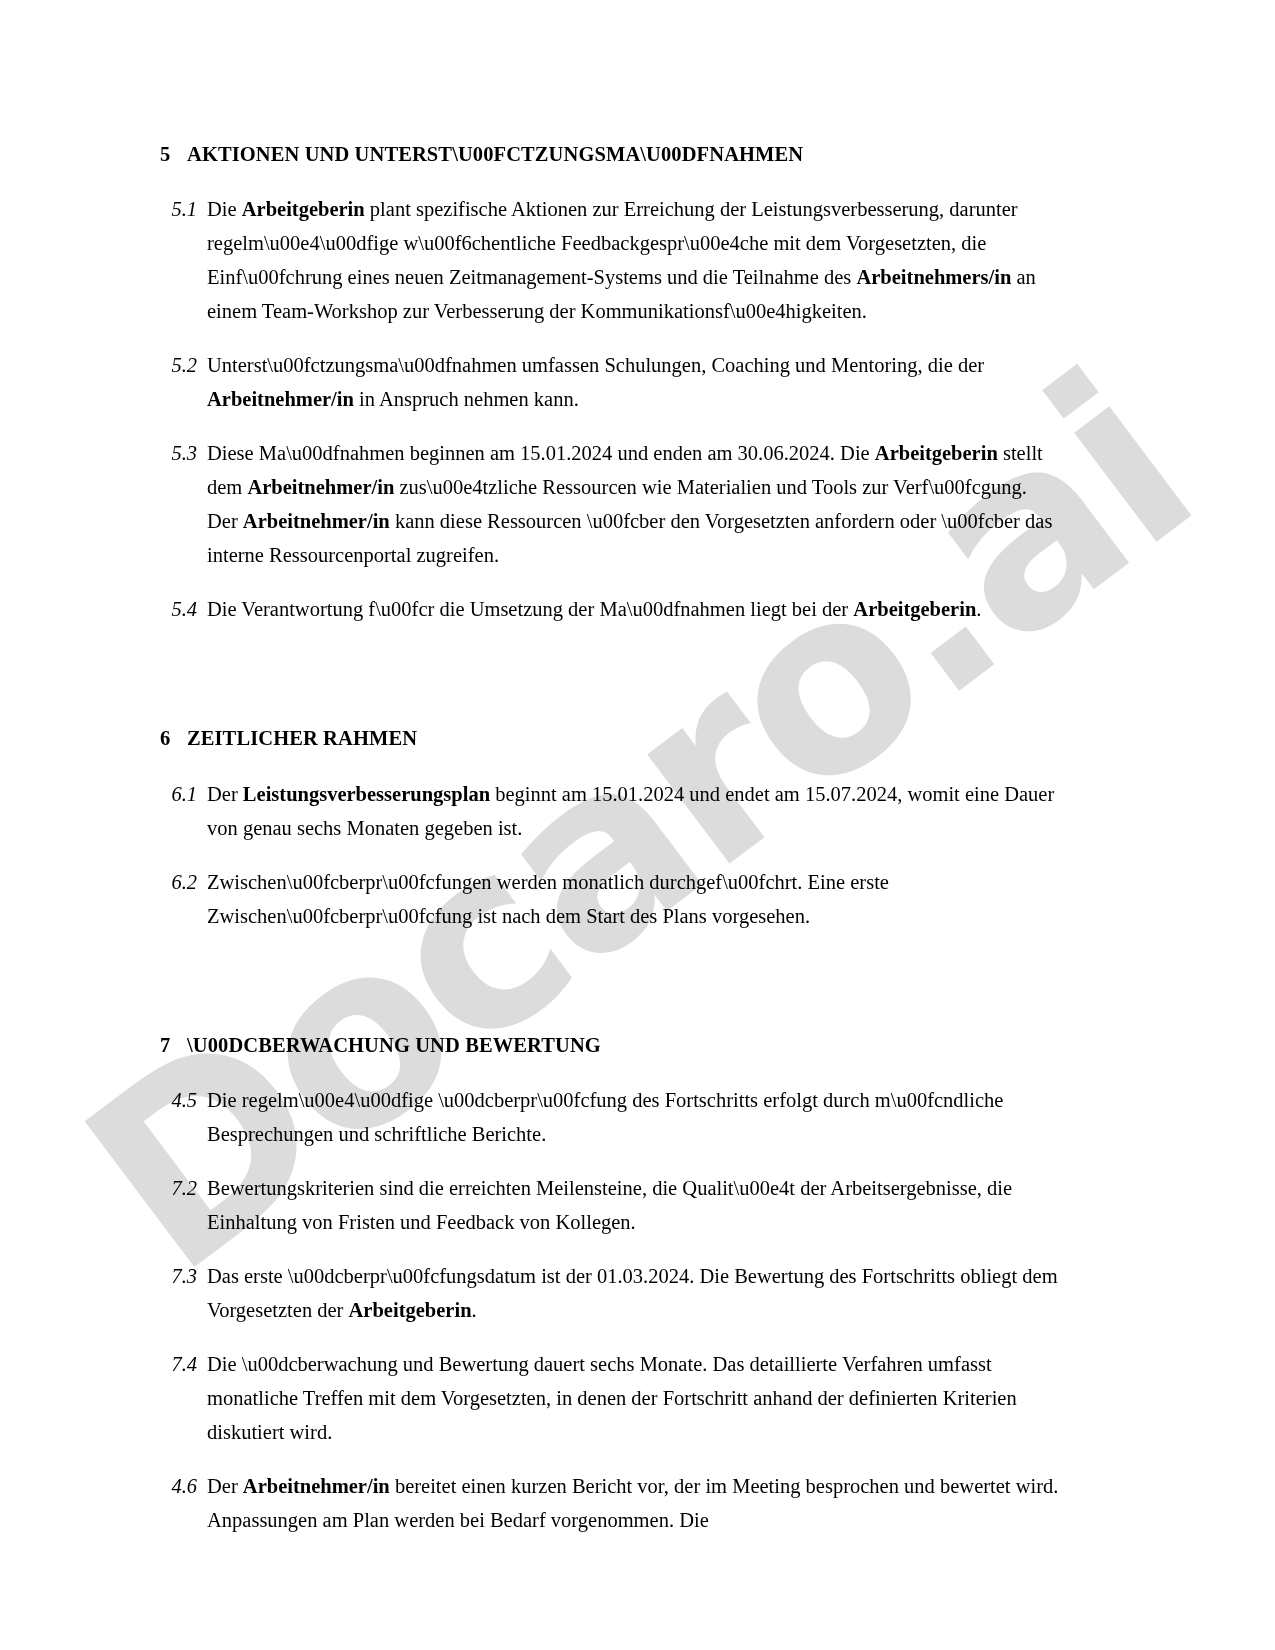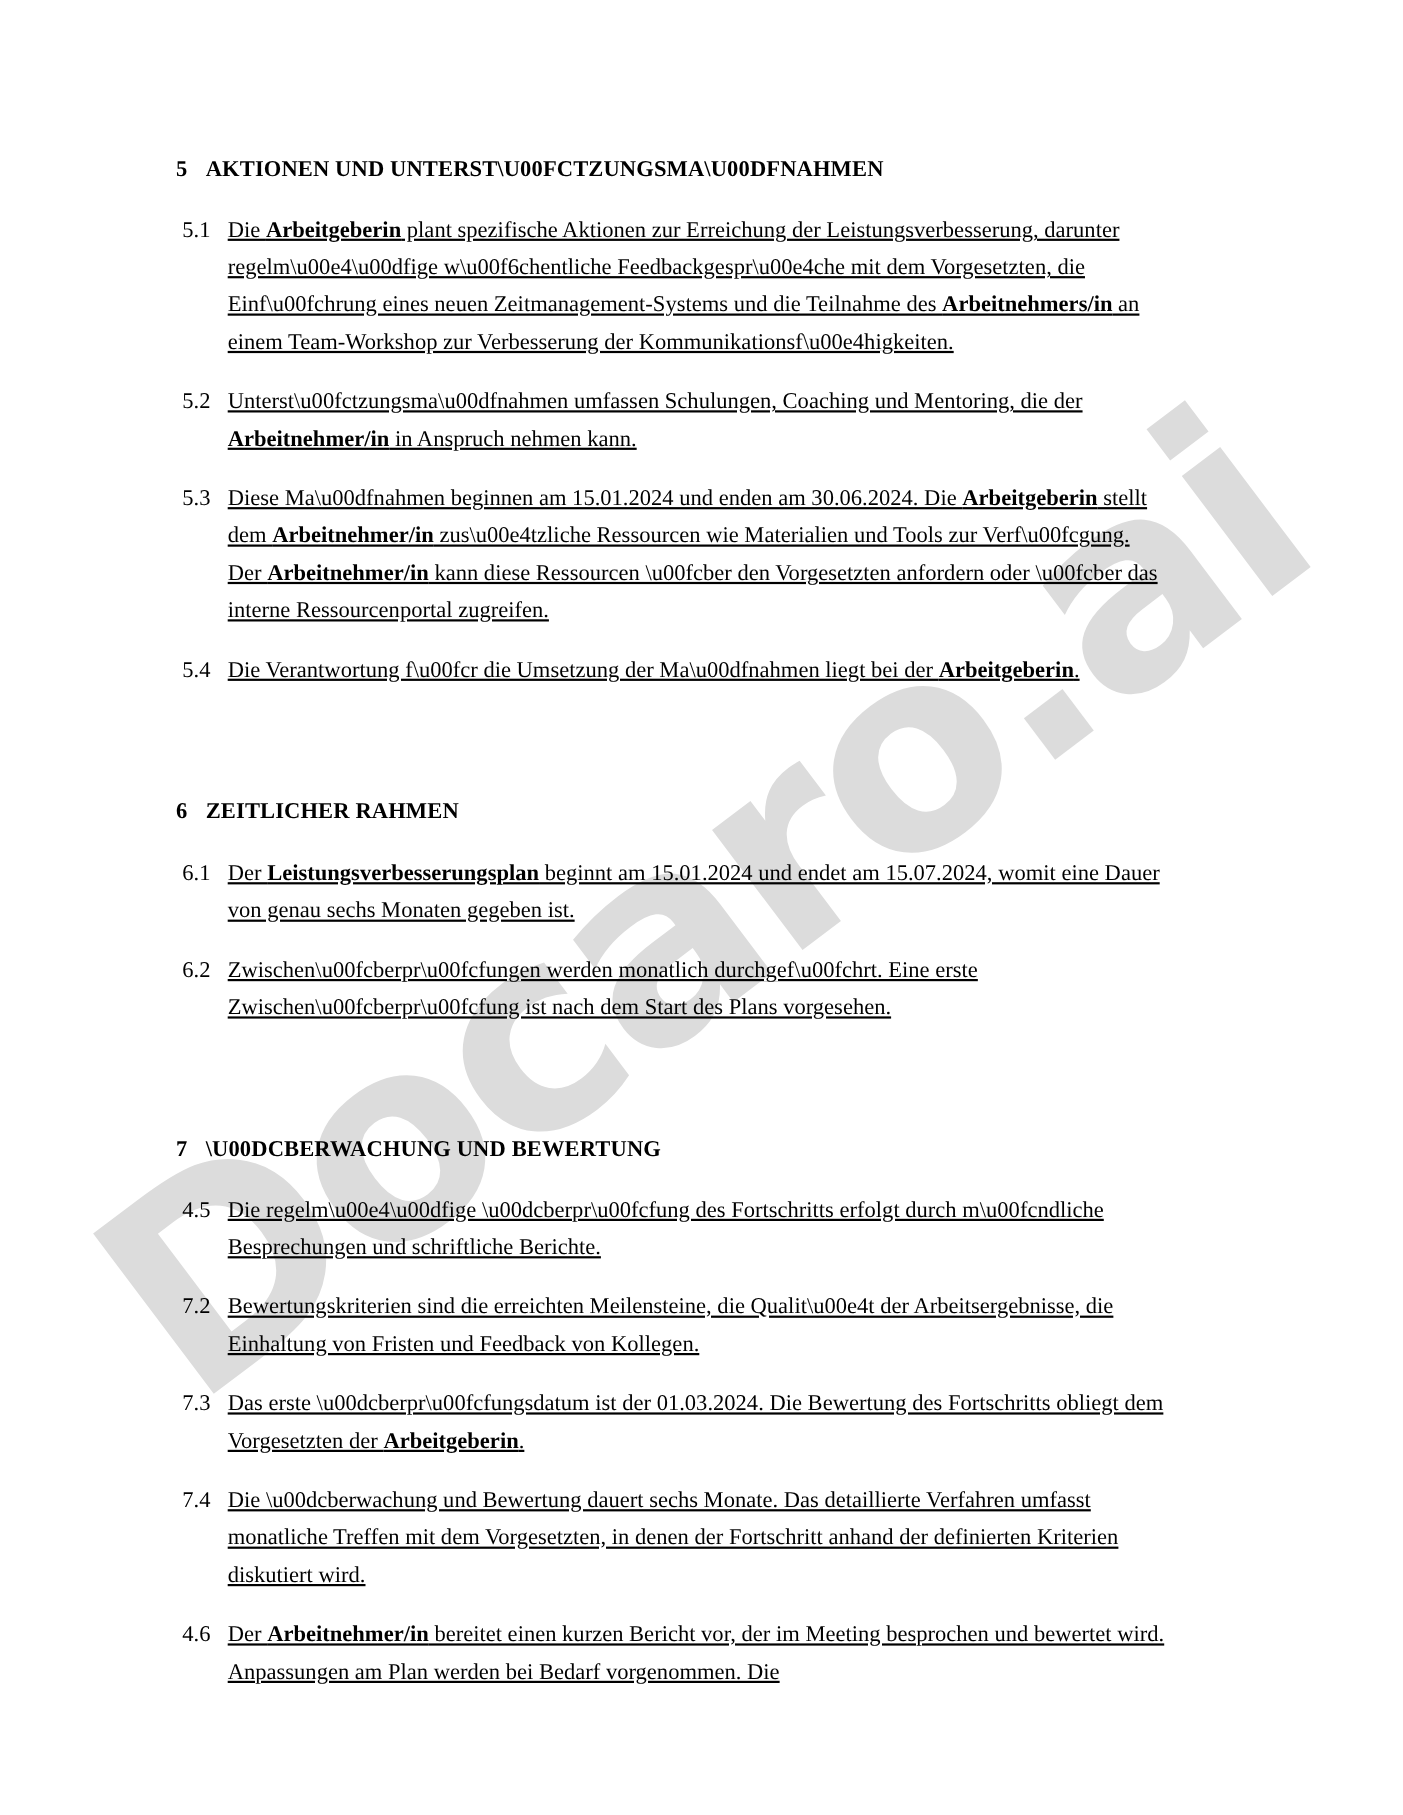--- a/index.html
+++ b/index.html
@@ -84,30 +84,30 @@
     font-size: 20.5px;
     line-height: 34px;
     margin: 0 0 20px 0;
   }
   .clause:last-child {
     margin-bottom: 0;
   }
   .clause .cl-num {
     width: 37px;
     flex: 0 0 37px;
-    text-align: center;
+    text-align: right;
     margin-right: 10px;
     white-space: nowrap;
+    font-style: italic;
   }
   .clause .cl-body {
     flex: 1 1 auto;
     text-align: left;
     hyphens: none;
     word-break: normal;
-    text-decoration: underline;
   }
 
   .clause .cl-body b {
     font-weight: 700;
   }
 </style>
 </head>
 <body>
 
 <div id="page">

